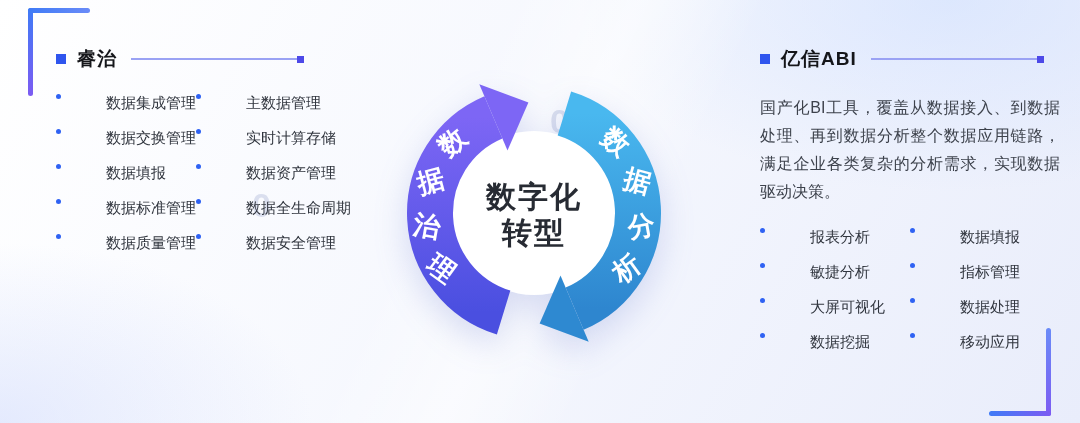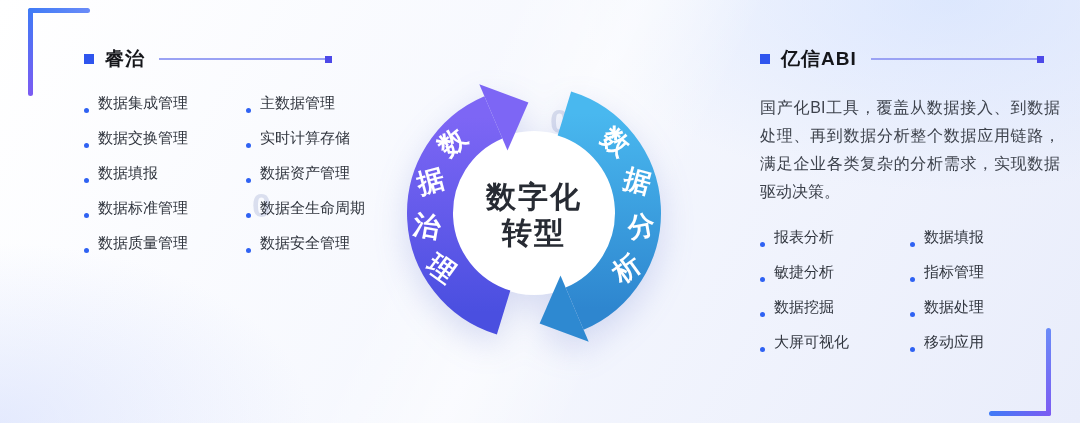--- a/index.html
+++ b/index.html
@@ -22,35 +22,35 @@
   .tl-v{left:28px;top:8px;width:5px;height:88px;background:linear-gradient(180deg,#3f7bf6,#7c5bf2);}
   .tl-h{left:28px;top:8px;width:62px;height:5px;background:linear-gradient(90deg,#3f7bf6,#6a8bf8);}
   .br-v{left:1046px;top:328px;width:5px;height:88px;background:linear-gradient(180deg,#6a8bf8,#7c5bf2);}
   .br-h{left:989px;top:411px;width:62px;height:5px;background:linear-gradient(90deg,#3f7bf6,#7c5bf2);}
   
   .faint-zero{position:absolute;font-size:34px;font-weight:bold;color:#9aa6cf;opacity:.32;}
   .zero-1{left:252px;top:186px;}
   .zero-2{left:550px;top:102px;}
   
   .panel{position:absolute;top:46px;}
-  .panel.left{left:56px;width:286px;margin-left:28px;}
+  .panel.left{left:56px;width:286px;}
   .panel.right{left:760px;width:322px;}
   .panel-header{display:flex;align-items:center;padding-right:38px;}
   .accent-sq{width:10px;height:10px;background:#2f55ee;flex:none;}
   .panel-title{font-size:19px;font-weight:bold;color:#15161a;margin-left:11px;letter-spacing:1px;white-space:nowrap;}
   .header-line{flex:1;height:2px;background:#9aa2f4;margin-left:14px;}
   .end-sq{width:7px;height:7px;background:#4d49e8;flex:none;}
   .desc{margin-top:22px;font-size:16px;line-height:28px;color:#3d424c;text-align:justify;}
   .panel.left .desc{width:268px;}
   .panel.right .desc{width:300px;}
   .features{display:flex;margin-top:22px;}
   .fcol{list-style:none;margin:0;padding:0;}
   .panel.left .fcol.c1{width:162px;}
   .panel.right .fcol.c1{width:150px;}
-  .fitem{display:flex;align-items:flex-end;margin-bottom:16px;font-size:15px;color:#30353e;white-space:nowrap;}
+  .fitem{display:flex;align-items:flex-start;margin-bottom:16px;font-size:15px;color:#30353e;white-space:nowrap;gap:36px;}
   .dot{width:5px;height:5px;border-radius:50%;background:#2f62f3;margin-right:9px;flex:none;}
   
   .diagram{position:absolute;left:384px;top:63px;width:300px;height:300px;}
   .diagram svg{display:block;filter:drop-shadow(0 12px 16px rgba(90,110,200,.22));}
   .diagram text{font-family:"Liberation Sans","DejaVu Sans",sans-serif;font-weight:bold;}
   .arc-char{fill:#ffffff;font-size:27px;}
   .center-title{fill:#272b33;font-size:30px;letter-spacing:2px;}
 </style>
 </head>
 <body>
@@ -170,25 +170,25 @@
         <li class="fitem">
             <span class="dot"></span>
             <span>报表分析</span>
           </li>
         <li class="fitem">
             <span class="dot"></span>
             <span>敏捷分析</span>
           </li>
         <li class="fitem">
             <span class="dot"></span>
+            <span>大屏可视化</span>
+          </li>
+        <li class="fitem">
+            <span class="dot"></span>
             <span>数据挖掘</span>
-          </li>
-        <li class="fitem">
-            <span class="dot"></span>
-            <span>大屏可视化</span>
           </li>
       </ul>
       <ul class="fcol c2">
         <li class="fitem">
             <span class="dot"></span>
             <span>数据填报</span>
           </li>
         <li class="fitem">
             <span class="dot"></span>
             <span>指标管理</span>

